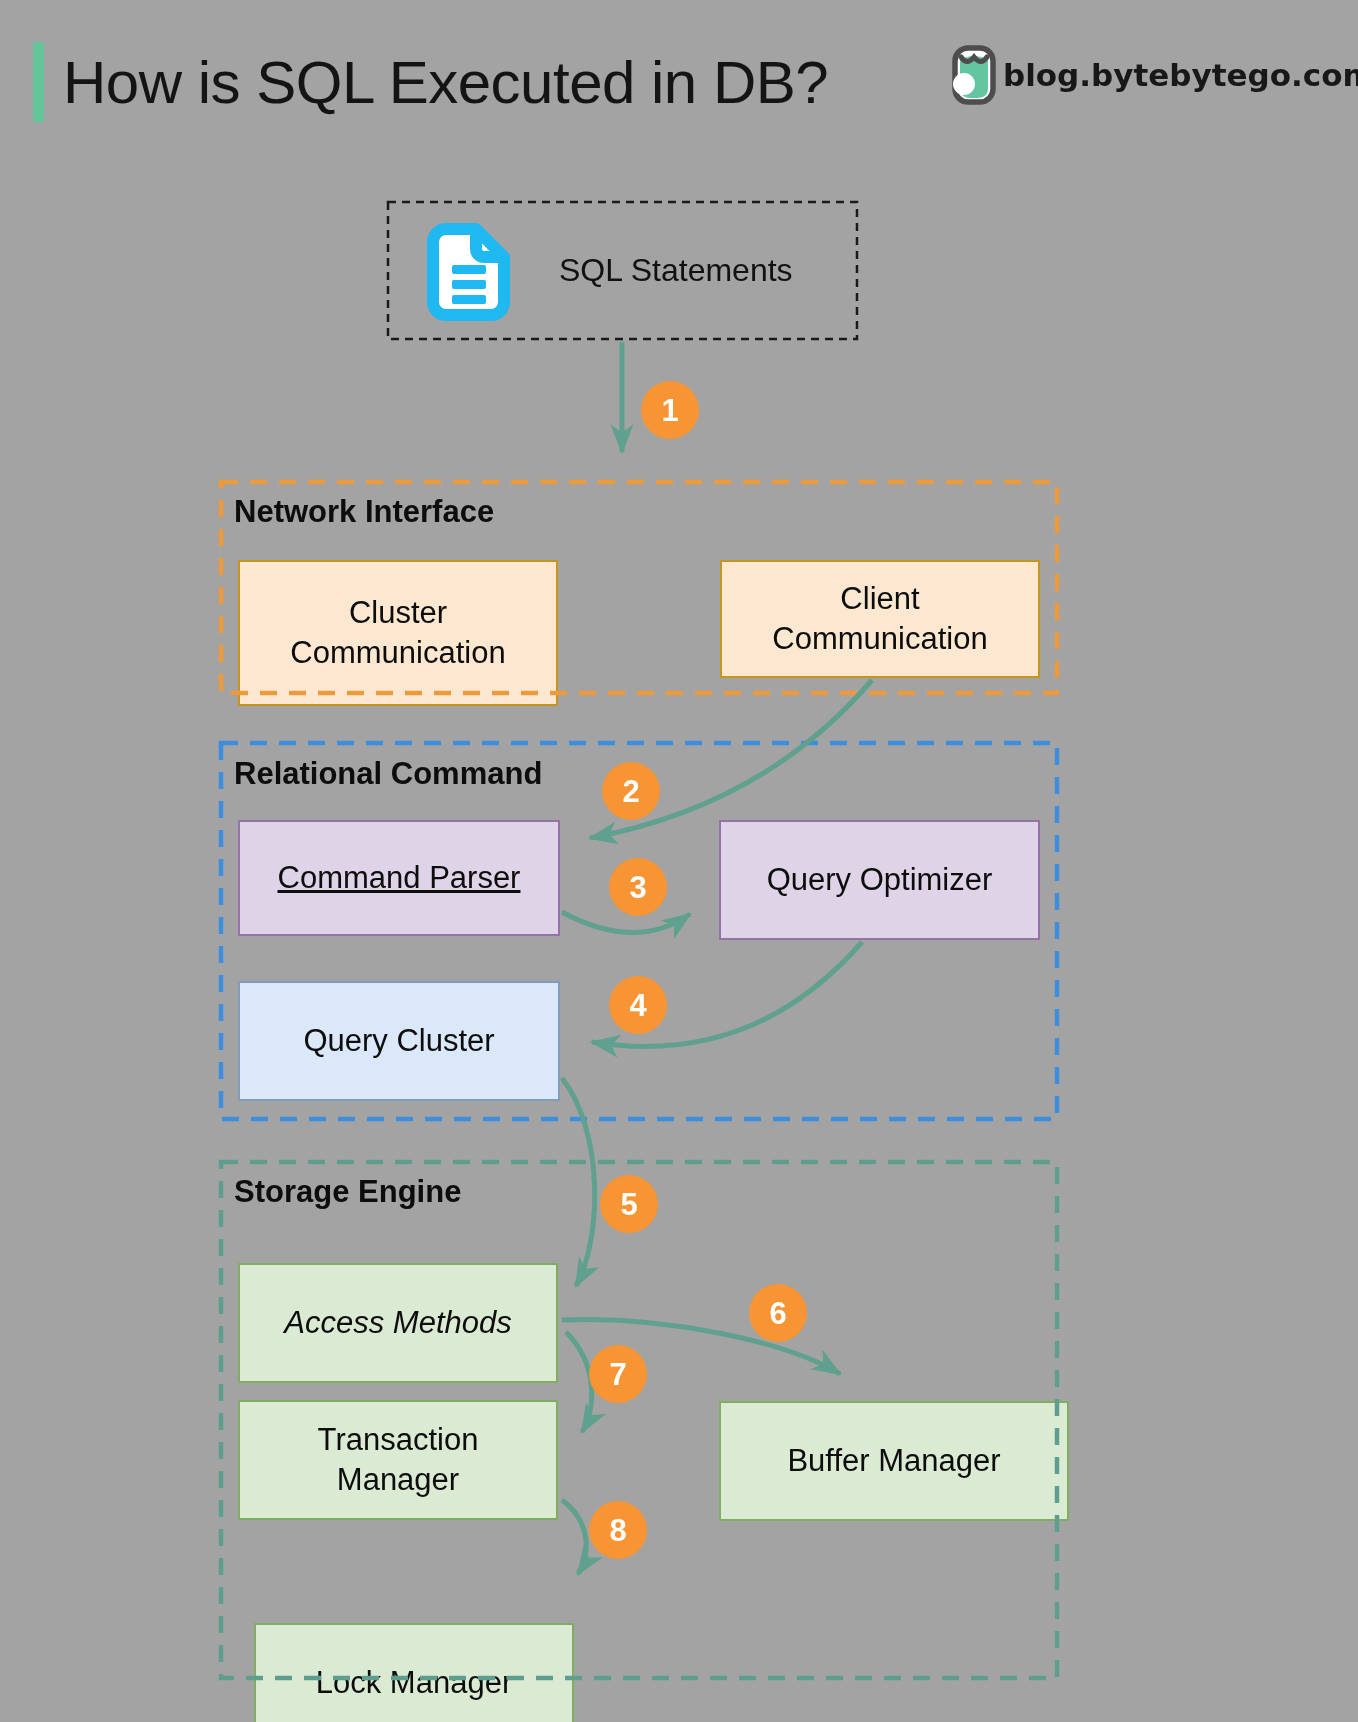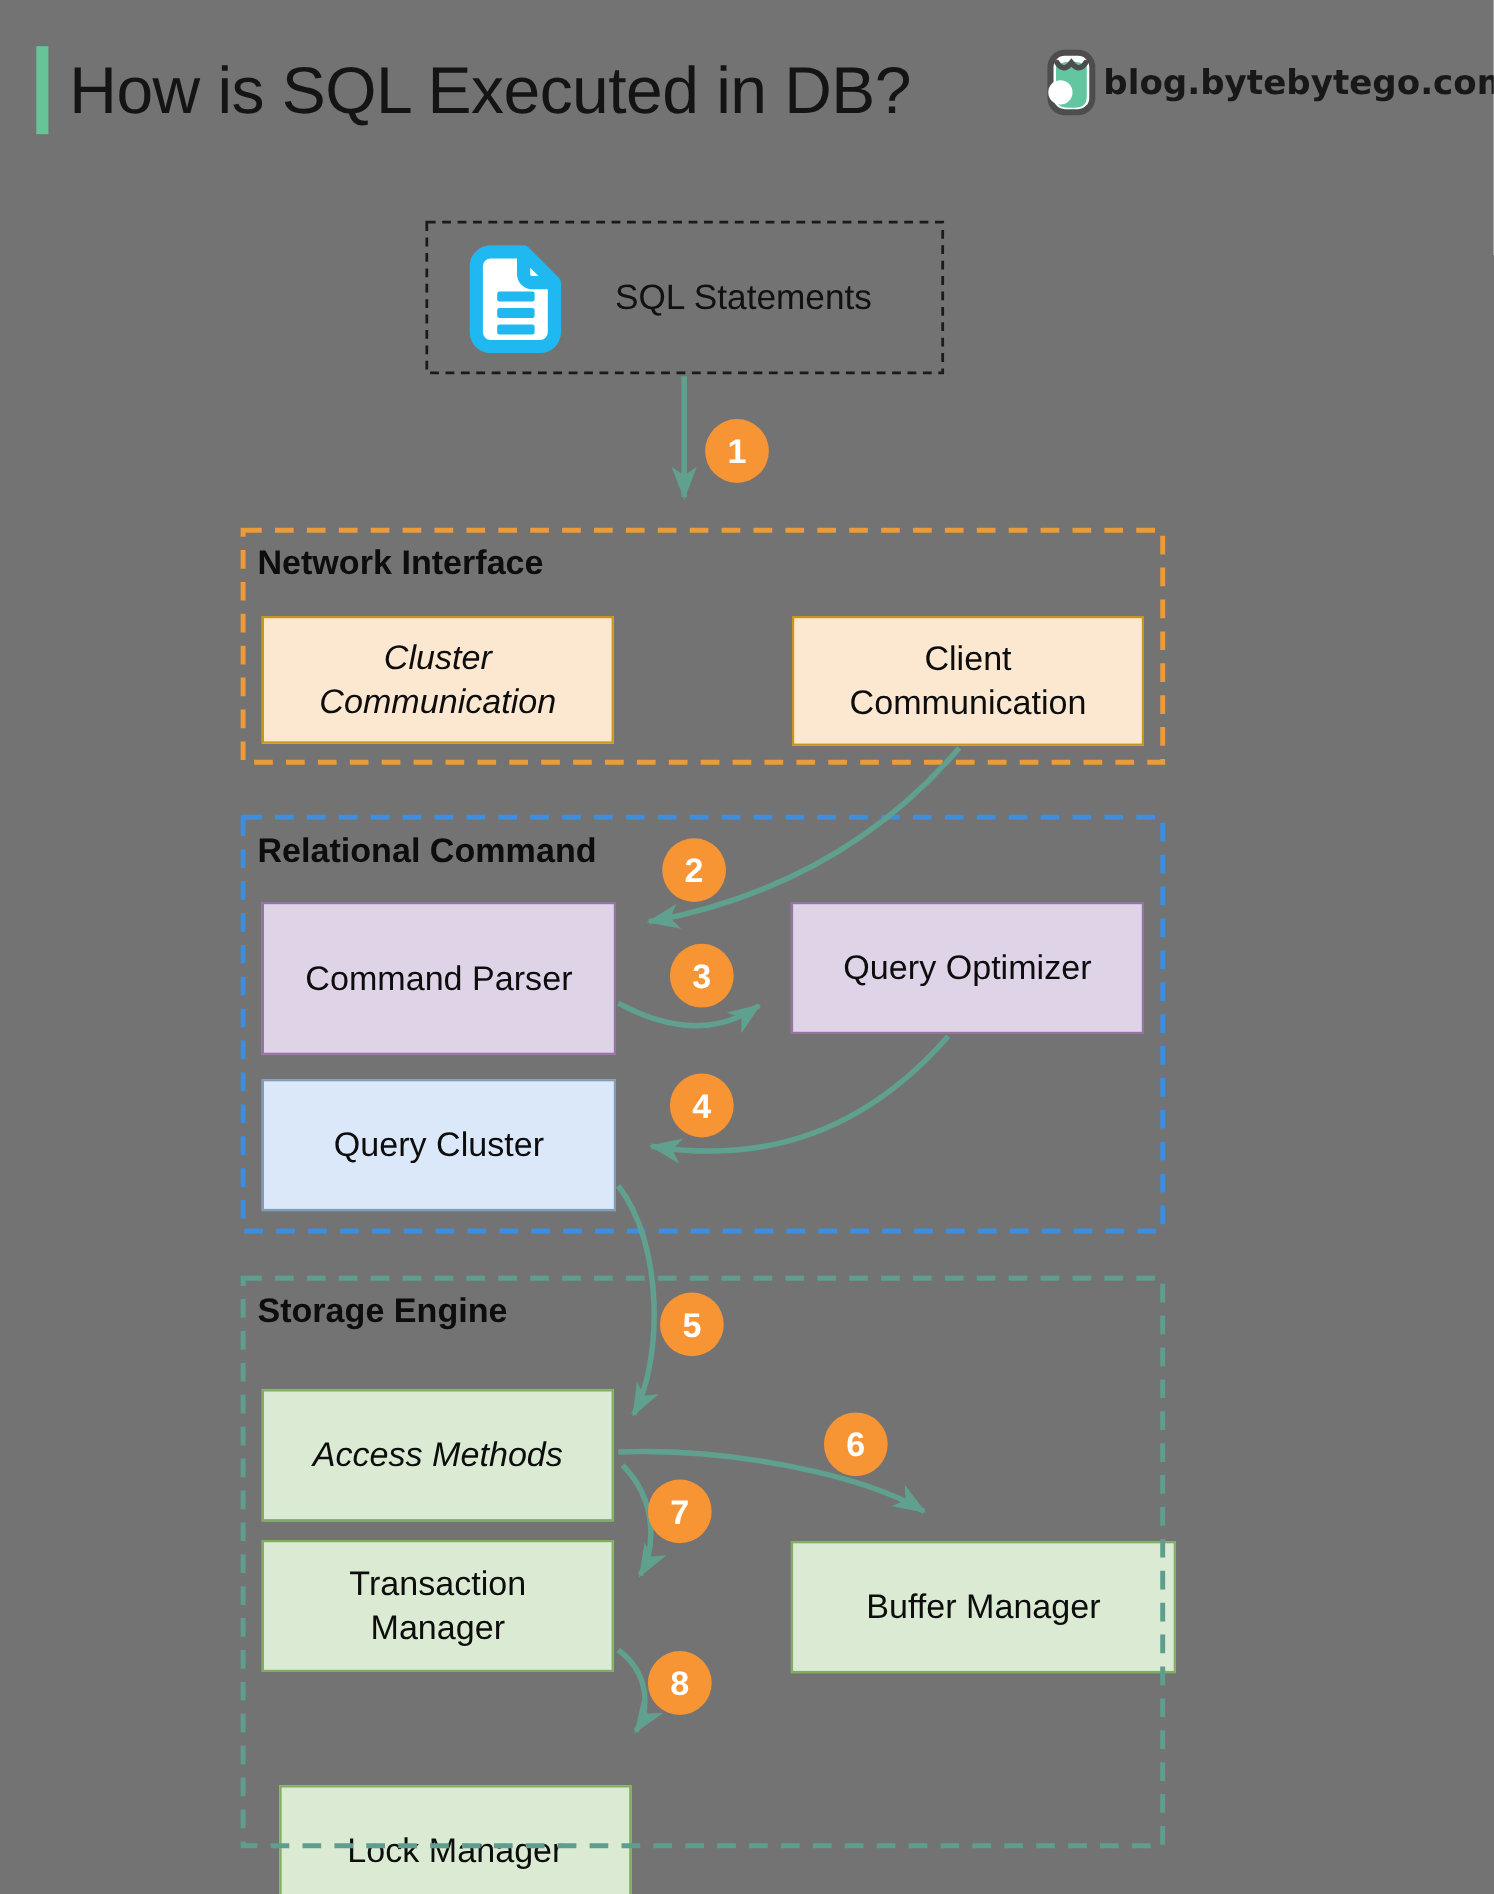--- a/index.html
+++ b/index.html
@@ -1,17 +1,17 @@
 <!DOCTYPE html>
 <html><head>
 <meta charset="utf-8">
 <style>
   html,body{margin:0;padding:0;background:#ffffff;}
   #canvas{
-    position:relative;width:1358px;height:1722px;background:#737373;
+    position:relative;width:1358px;height:1722px;background:#a3a3a3;
     font-family:"Liberation Sans",sans-serif;overflow:hidden;
   }
   
   #accent-bar{position:absolute;left:33px;top:42px;width:11px;height:80px;background:#66C598;}
   #page-title{
     position:absolute;left:63px;top:40px;height:84px;display:flex;align-items:center;
     font-size:60px;font-weight:500;color:#141414;letter-spacing:-0.5px;white-space:nowrap;
   }
   #logo{position:absolute;left:951px;top:44px;display:flex;align-items:center;}
   #logo .site{font-family:"DejaVu Sans",sans-serif;font-size:31px;font-weight:700;color:#181818;margin-left:6px;white-space:nowrap;}
@@ -63,30 +63,30 @@
       <rect x="33" y="60" width="34" height="9" rx="2" fill="#1FB8F0"></rect>
       <rect x="33" y="75" width="34" height="9" rx="2" fill="#1FB8F0"></rect>
     </svg>
     <span id="sql-label">SQL Statements</span>
   </div>
 
   <div class="section-label" style="left:234px;top:494px;">Network Interface</div>
   <div class="section-label" style="left:234px;top:756px;">Relational Command</div>
   <div class="section-label" style="left:234px;top:1174px;">Storage Engine</div>
 
-  <div class="node peach" style="left:238px;top:560px;width:320px;height:116px;font-style:italic;">
+  <div class="node peach" style="left:238px;top:560px;width:320px;height:146px;">
     <span>Cluster
 Communication</span>
   </div>
   <div class="node peach" style="left:720px;top:560px;width:320px;height:118px;">
     <span>Client
 Communication</span>
   </div>
 
-  <div class="node purple" style="left:238px;top:820px;width:322px;height:139px;">
+  <div class="node purple" style="left:238px;top:820px;width:322px;height:116px;text-decoration:underline;">
     <span>Command Parser</span>
   </div>
   <div class="node purple" style="left:719px;top:820px;width:321px;height:120px;">
     <span>Query Optimizer</span>
   </div>
   <div class="node blue" style="left:238px;top:981px;width:322px;height:120px;">
     <span>Query Cluster</span>
   </div>
 
   <div class="node green" style="left:238px;top:1263px;width:320px;height:120px;font-style:italic;">

